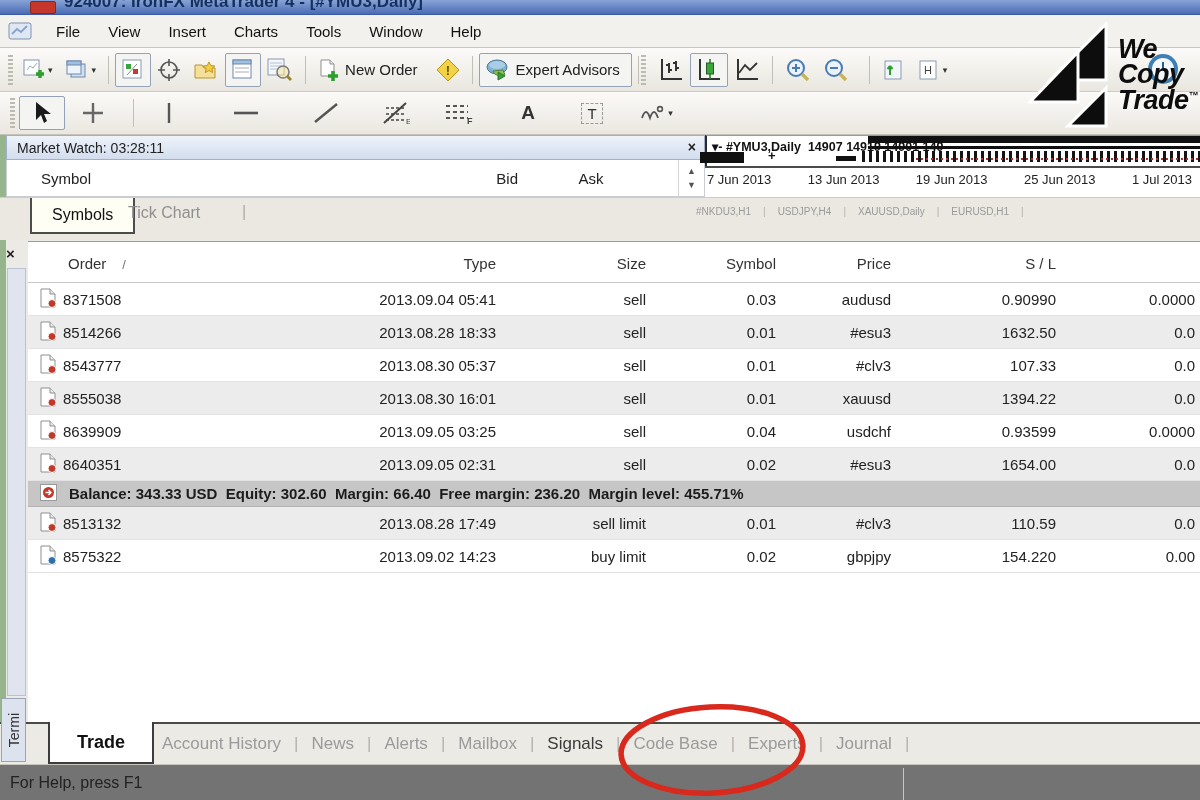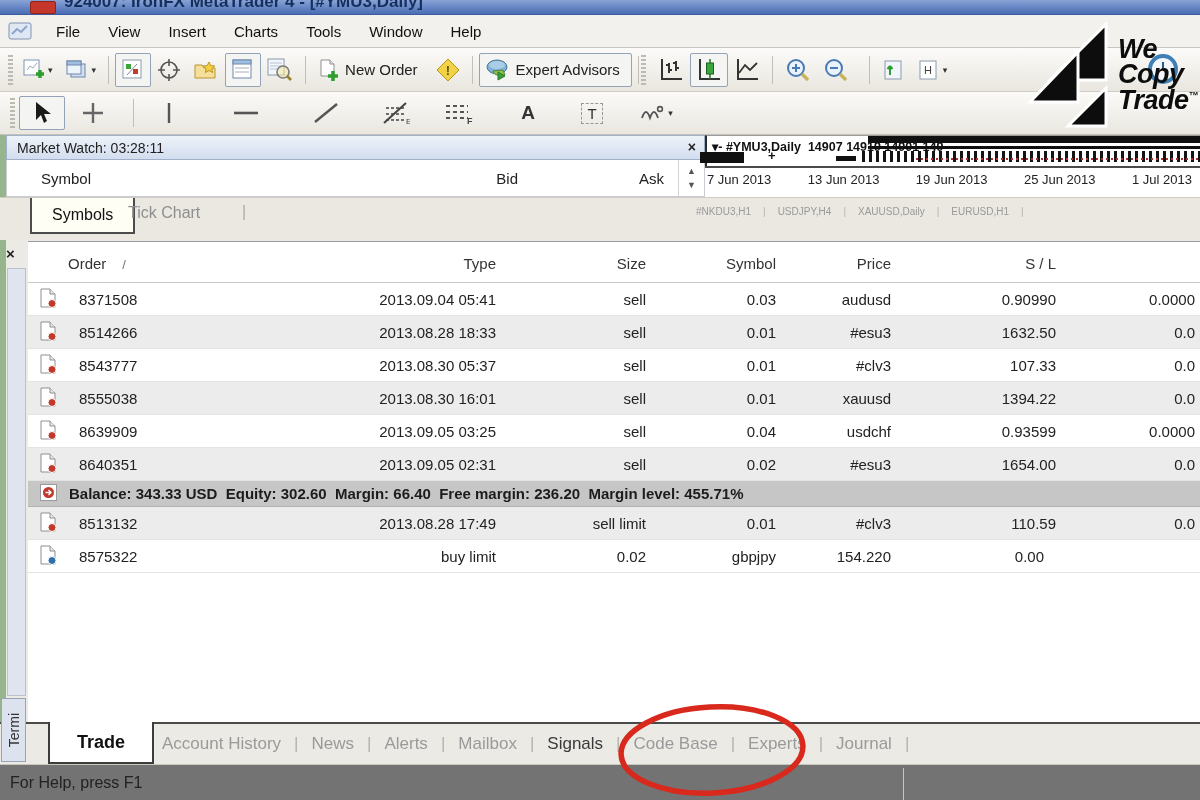--- a/index.html
+++ b/index.html
@@ -44,21 +44,21 @@
 
   
   .mw-title { position:absolute; left:6px; top:135px; width:699px; height:25px;
     background:linear-gradient(#eef3fa,#d2ddee); border:1px solid #9fb0c8;
     display:flex; align-items:center; font-size:14px; padding-left:10px; color:#222;}
   .mw-close { position:absolute; right:8px; top:3px; font-size:14px; font-weight:bold; color:#222; cursor:default;}
   .mw-cols { position:absolute; left:6px; top:160px; width:699px; height:37px;
     background:#fff; border:1px solid #c9ccd2; border-top:none; display:flex; align-items:center; font-size:15px;}
   .mw-col-symbol { margin-left:34px; }
   .mw-col-bid { margin-left:auto; width:120px; text-align:right; }
-  .mw-col-ask { width:160px; text-align:right; padding-right:14px;}
+  .mw-col-ask { width:160px; text-align:center; padding-right:14px;}
   .mw-scroll { width:26px; height:100%; border-left:1px solid #d5d5d5; display:flex; flex-direction:column;
     align-items:center; justify-content:center; gap:4px; font-size:9px; color:#555;}
 
   
   .tabsrow { position:absolute; left:0; top:197px; width:1200px; height:43px;
     background:#eae8e1; border-top:1px solid #cfccc4; }
   .mw-tab-active { position:absolute; left:30px; top:0px; height:36px; padding:0 20px;
     background:#fffef4; border:2px solid #4c4c4c; border-top:none; display:flex; align-items:center;
     font-size:16px; color:#111; }
   .mw-tab-inactive { position:absolute; left:128px; top:6px; font-size:16px; color:#8f8f8f;}
@@ -93,21 +93,21 @@
   .grid7 { display:grid; grid-template-columns:202px 280px 150px 130px 115px 165px 151px; align-items:center;}
   .thead { position:absolute; left:28px; top:245px; width:1195px; height:38px;
     border-bottom:1px solid #c9c9c9; font-size:15px; color:#333; background:#fff;}
   .th { padding-right:14px; text-align:right; }
   .th.first { text-align:left; padding-left:40px; }
   .th .sort { color:#777; font-size:13px; margin-left:16px;}
   .tbody { position:absolute; left:28px; top:283px; width:1195px; }
   .tr { height:33px; border-bottom:1px solid #e3e3e3; font-size:15px; color:#222; background:#fff;}
   .tr.alt { background:#ececec; }
   .td { text-align:right; padding-right:14px; white-space:nowrap;}
-  .td.first { text-align:left; padding-left:12px; display:flex; align-items:center; gap:22px;}
+  .td.first { text-align:left; padding-left:12px; display:flex; align-items:center; gap:6px;}
   .td.sl { padding-right:26px; }
   .balance-row { height:26px; background:#c6c6c6; border-bottom:1px solid #b2b2b2;
     display:flex; align-items:center; gap:12px; padding-left:12px;
     font-size:15px; font-weight:bold; color:#1c1c1c; white-space:pre;}
 
   
   .bottom-tabs { position:absolute; left:0; top:722px; width:1200px; height:42px;
     background:#eceae4; border-top:2px solid #4a4a4a;}
   .tab-trade { position:absolute; left:48px; top:-2px; height:42px; background:#fff;
     border:2px solid #3c3c3c; border-top:none; padding:0 27px; display:flex; align-items:center;
@@ -543,20 +543,21 @@
     </div>
     <div class="tr grid7">
       <div class="td first">
         <span><svg width="17" height="20" viewBox="0 0 17 20">
             <path d="M1 1 h9 l5 5 v13 h-14 z" fill="#fff" stroke="#8f8f8f"></path>
             <path d="M10 1 v5 h5" fill="#e8e8e8" stroke="#8f8f8f"></path>
             <circle cx="12" cy="15.5" r="4" fill="#2f6fae" stroke="#fff"></circle>
           </svg></span>
         <span>8575322</span>
       </div>
+      <div class="td">2013.09.02 14:23</div>
       <div class="td">buy limit</div>
       <div class="td">0.02</div>
       <div class="td">gbpjpy</div>
       <div class="td">154.220</div>
       <div class="td sl">0.00</div>
     </div>
   </div>
 
 <div class="bottom-tabs">
   <div class="tab-trade" id="tab-trade">Trade</div>

